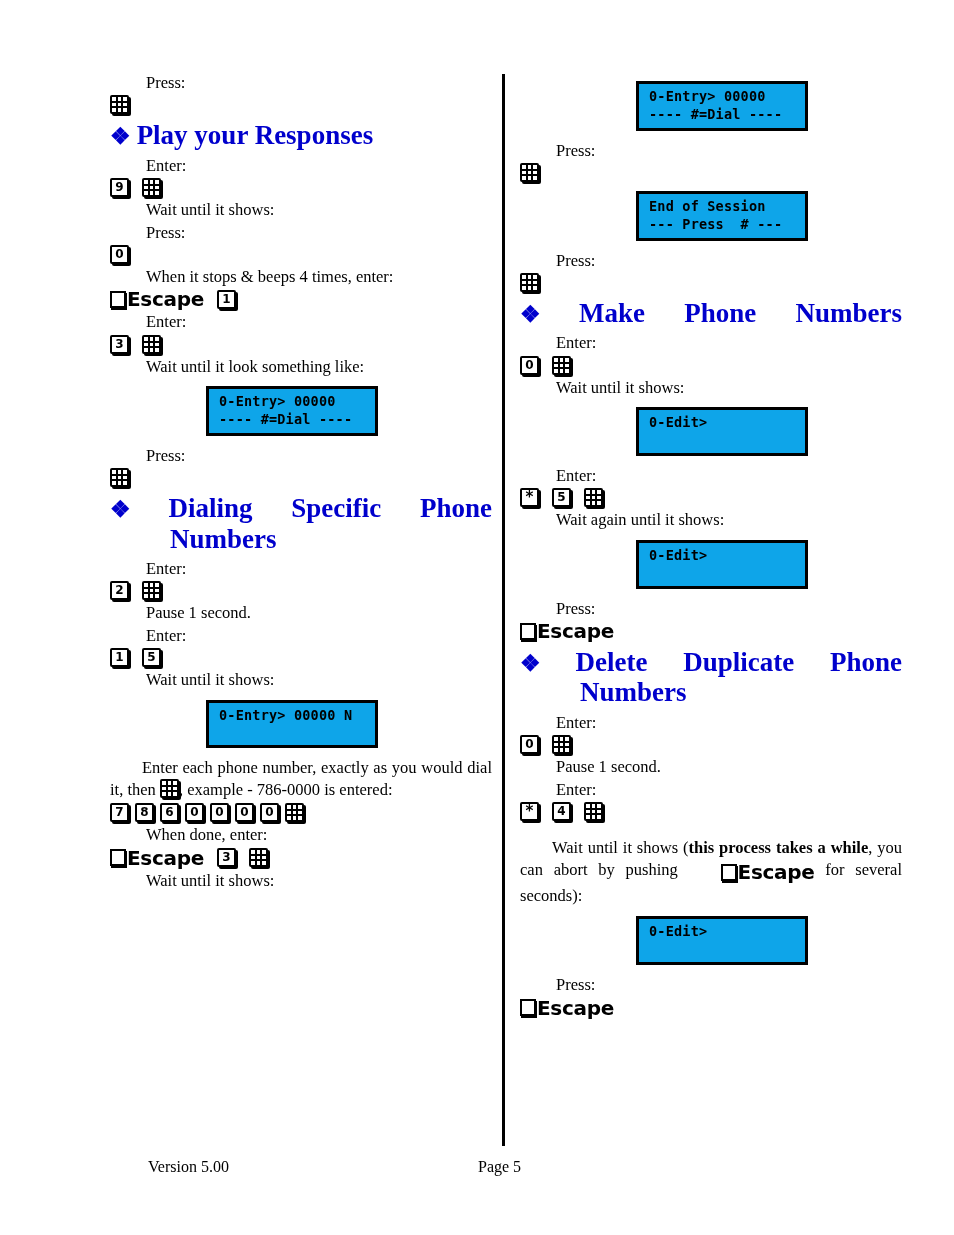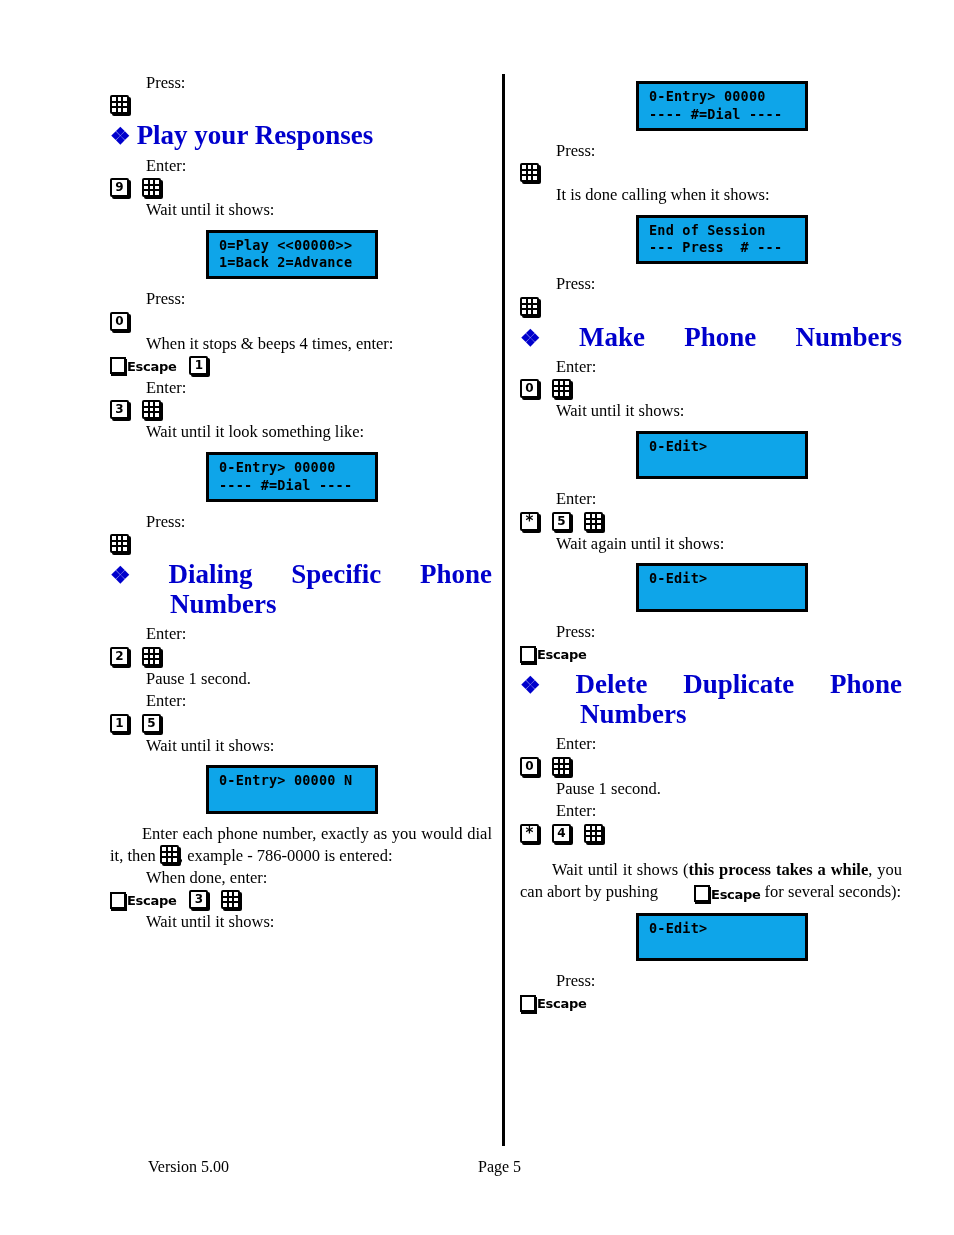--- a/index.html
+++ b/index.html
@@ -152,21 +152,21 @@
     border: 2.5px solid #000;
     background: #fff;
     vertical-align: middle;
     margin-right: 1px;
     box-shadow: 1px 2px 0 0 #000;
     box-sizing: content-box;
   }
   .esc-label {
     font-family: "DejaVu Sans", sans-serif;
     font-weight: bold;
-    font-size: 13px;
+    font-size: 20px;
     letter-spacing: -0.3px;
     vertical-align: middle;
     color: #000;
   }
 
   
   .key.inline {
     margin-right: 0;
     vertical-align: -3px;
   }
@@ -220,22 +220,20 @@
     </div>
 
     <h2 class="heading"><span class="bullet">❖</span><span>Play your Responses</span></h2>
 
     <p class="lead">Enter:</p>
     <div class="keyrow">
       <span class="key">9</span><span class="key hash"></span>
     </div>
 
     <p class="lead">Wait until it shows:</p>
-    <div class="lcd lcd-center"><span>0=Play &lt;&lt;00000&gt;&gt;</span>
-<span>1=Back 2=Advance</span></div>
 
     <p class="lead">Press:</p>
     <div class="keyrow">
       <span class="key">0</span>
     </div>
 
     <p class="lead">When it stops &amp; beeps 4 times, enter:</p>
     <div class="keyrow">
       <span class="esc-wrap"><span class="esc-box"></span><span class="esc-label">Escape</span></span><span class="key">1</span>
     </div>
@@ -267,40 +265,42 @@
     <div class="keyrow">
       <span class="key">1</span><span class="key">5</span>
     </div>
 
     <p class="lead">Wait until it shows:</p>
     <div class="lcd lcd-center"><span>0-Entry&gt; 00000 N</span>
 <span class="ln2-empty"></span></div>
 
     <p class="para"><span>Enter each phone number, exactly as you would dial it, then </span><span class="key hash inline"></span><span>, example - 786-0000 is entered:</span></p>
 
+    <div class="keyrow">
+      <span class="key tight">7</span><span class="key tight">8</span><span class="key tight">6</span><span class="key tight">0</span><span class="key tight">0</span><span class="key tight">0</span><span class="key tight">0</span><span class="key hash"></span>
+    </div>
 
     <p class="lead">When done, enter:</p>
     <div class="keyrow">
       <span class="esc-wrap"><span class="esc-box"></span><span class="esc-label">Escape</span></span><span class="key">3</span><span class="key hash"></span>
     </div>
 
     <p class="lead">Wait until it shows:</p>
   </div>
 
   <div class="col col-right">
 
     <div class="lcd lcd-r"><span>0-Entry&gt; 00000</span>
 <span>---- #=Dial ----</span></div>
 
     <p class="lead">Press:</p>
     <div class="keyrow">
       <span class="key hash">#</span>
     </div>
 
-    <p class="lead">It is done calling when it shows:</p>
     <div class="lcd lcd-r"><span>End of Session</span>
 <span>--- Press  # ---</span></div>
 
     <p class="lead">Press:</p>
     <div class="keyrow">
       <span class="key hash">#</span>
     </div>
 
     <h2 class="heading justify-words"><span class="bullet">❖</span><span>Make</span> <span>Phone</span> <span>Numbers</span></h2>
 

